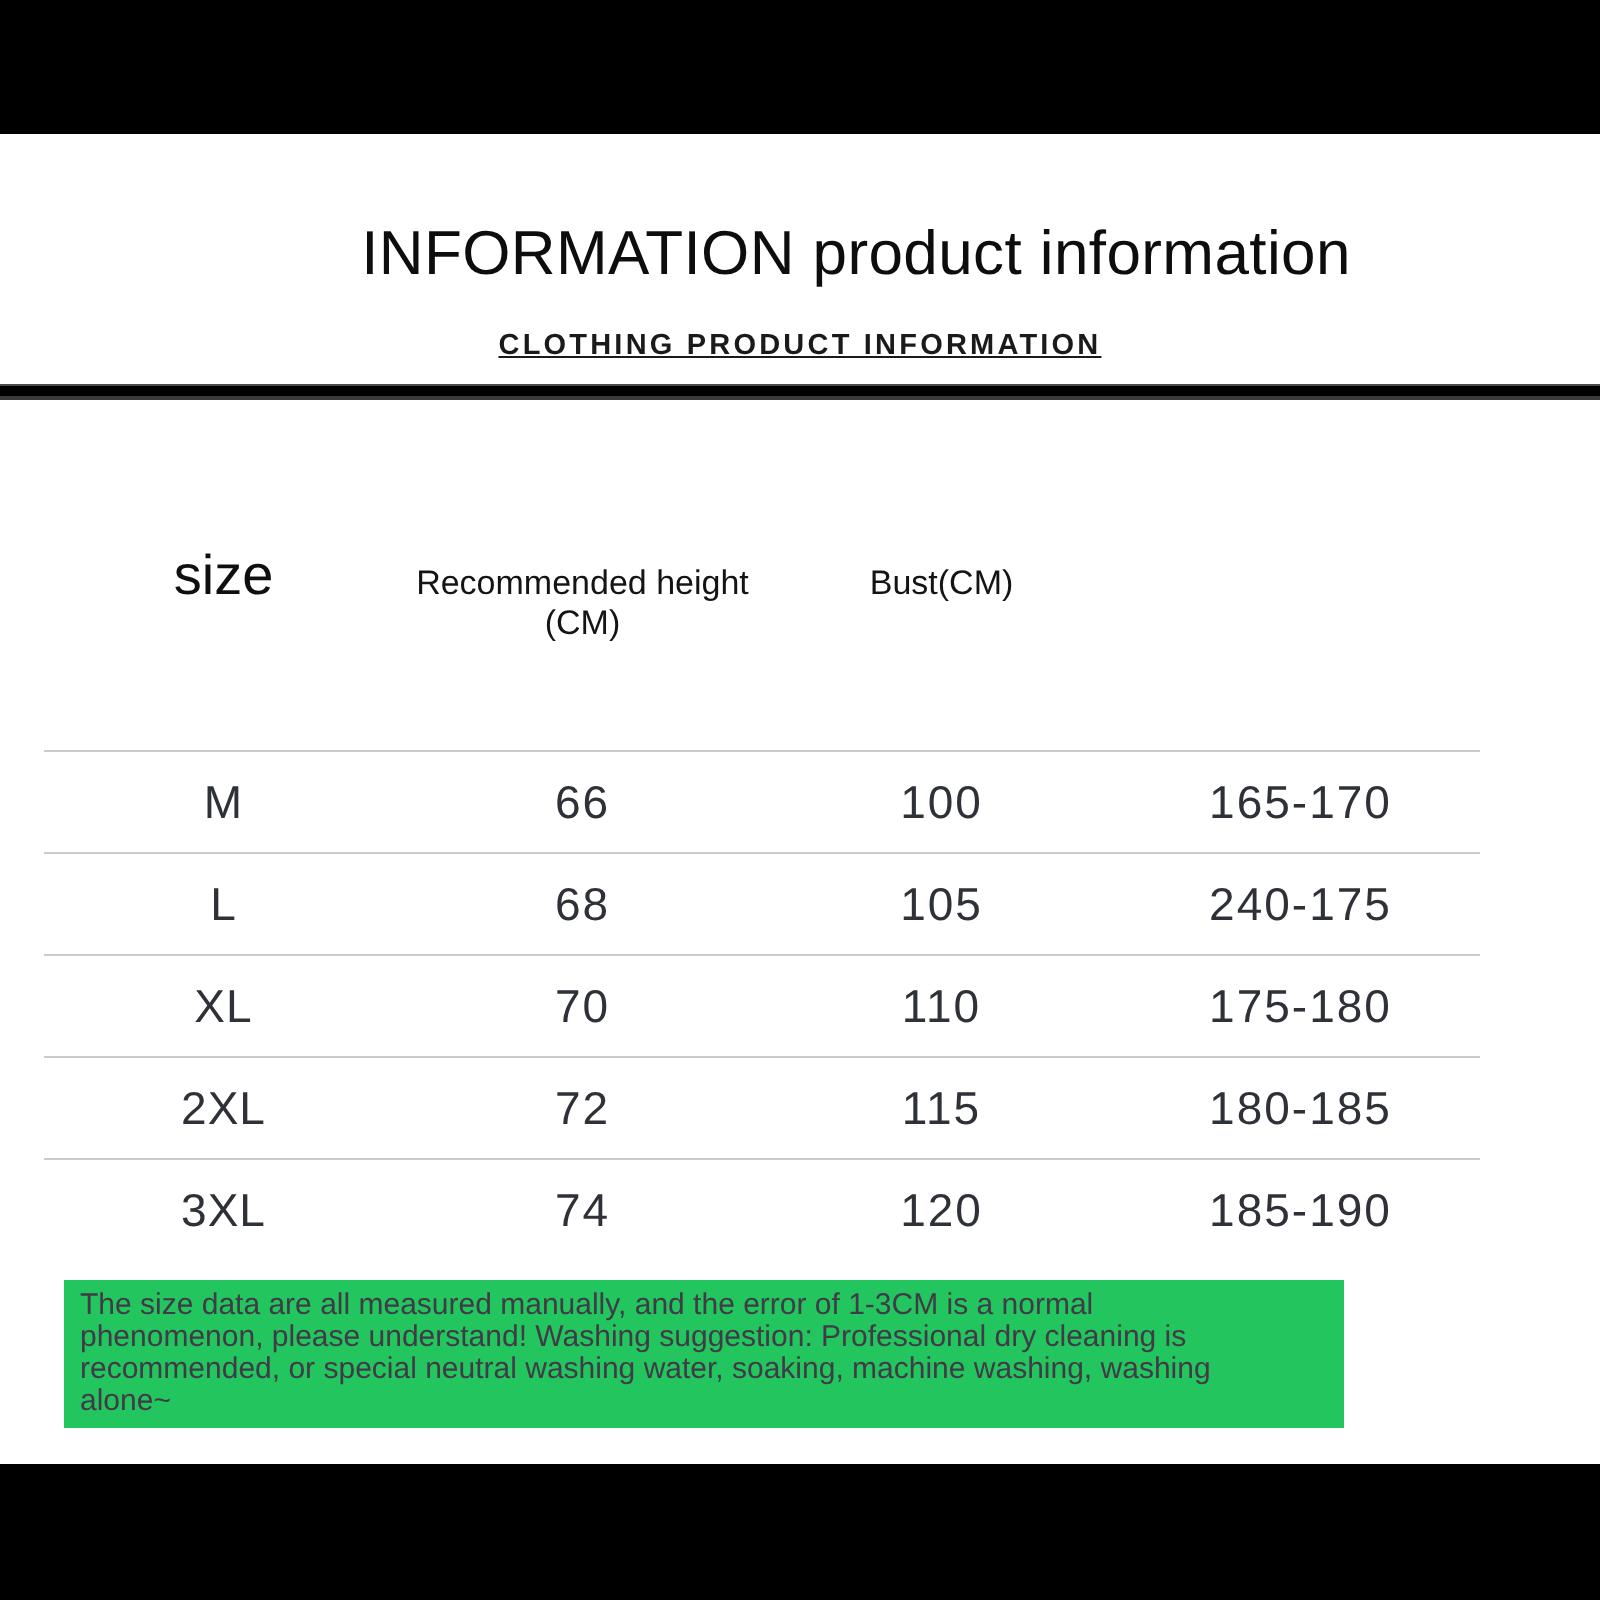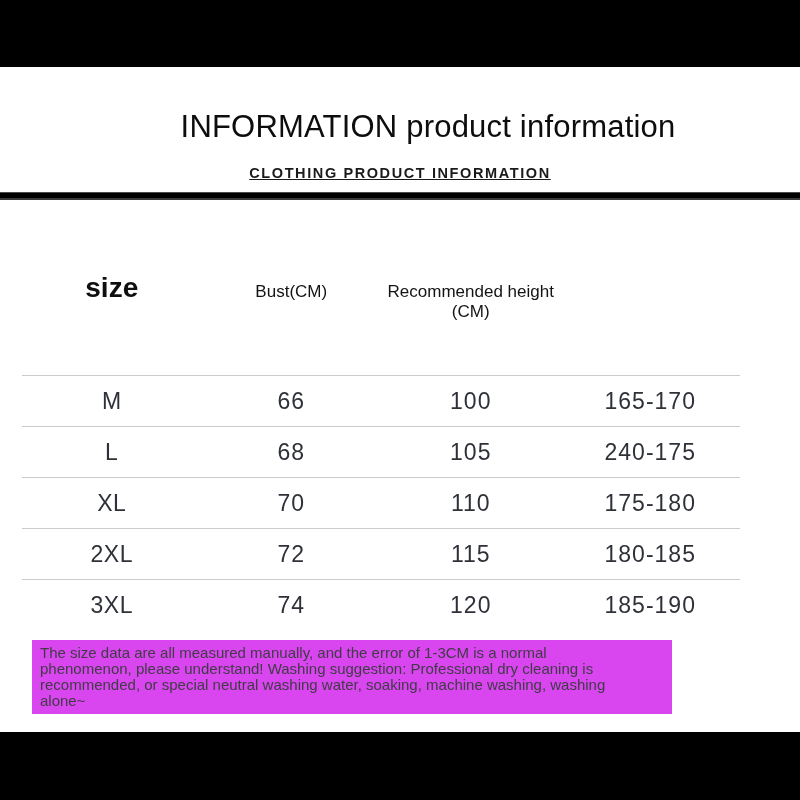--- a/index.html
+++ b/index.html
@@ -70,21 +70,21 @@
   .header-cell {
     width: 25%;
     text-align: center;
     padding-top: 27px;
     font-size: 17px;
     font-weight: 500;
     color: #141414;
   }
   .header-cell.size-col {
     font-size: 28px;
-    font-weight: 700;
+    font-weight: 400;
     padding-top: 17px;
     color: #0f0f0f;
   }
   .data-row {
     display: flex;
     height: 50px;
     align-items: center;
     border-top: 1px solid #cbcbcb;
   }
   .data-cell {
@@ -97,21 +97,21 @@
   }
   .data-cell.size-col {
     letter-spacing: 0.5px;
   }
   .note {
     position: absolute;
     left: 32px; top: 640px;
     width: 640px;
     box-sizing: border-box;
     padding: 5px 45px 5px 8px;
-    background: #d946ef;
+    background: #22c55e;
     font-size: 15px;
     line-height: 16px;
     color: #403b46;
   }
 </style>
 </head>
 <body>
 
 <div class="page">
 
@@ -120,22 +120,22 @@
   <div class="page-title">INFORMATION product information</div>
 
   <div class="page-subtitle">CLOTHING PRODUCT INFORMATION</div>
 
   <div class="divider"></div>
 
   <div class="size-table">
 
     <div class="header-row">
       <div class="header-cell size-col">size</div>
+      <div class="header-cell">Recommended height (CM)</div>
       <div class="header-cell">Bust(CM)</div>
-      <div class="header-cell">Recommended height (CM)</div>
     </div>
 
     <div class="data-row">
       <div class="data-cell size-col">M</div>
       <div class="data-cell">66</div>
       <div class="data-cell">100</div>
       <div class="data-cell">165-170</div>
     </div>
 
     <div class="data-row">

